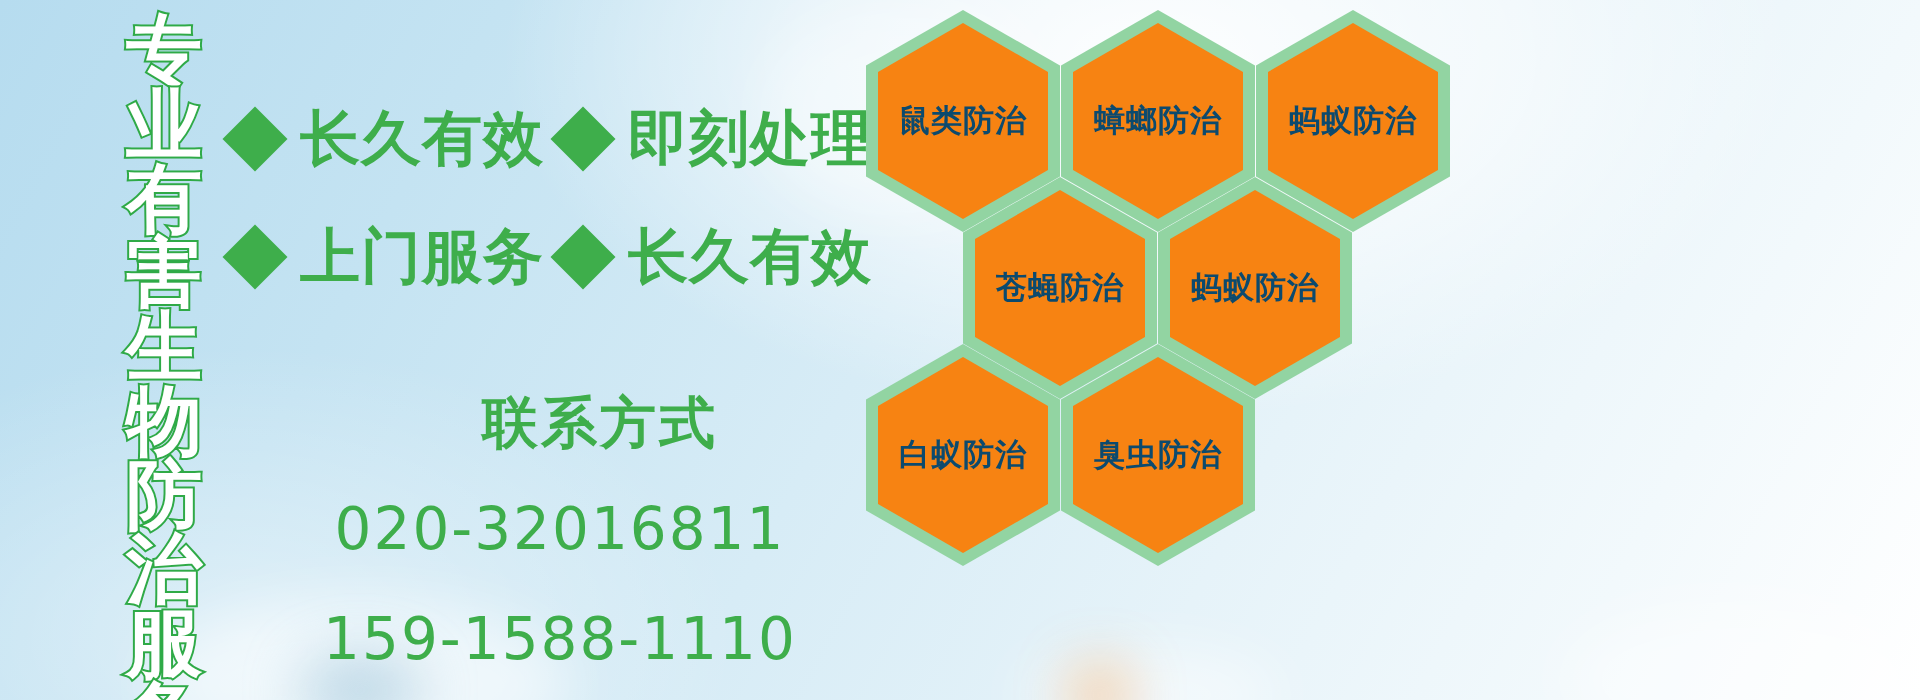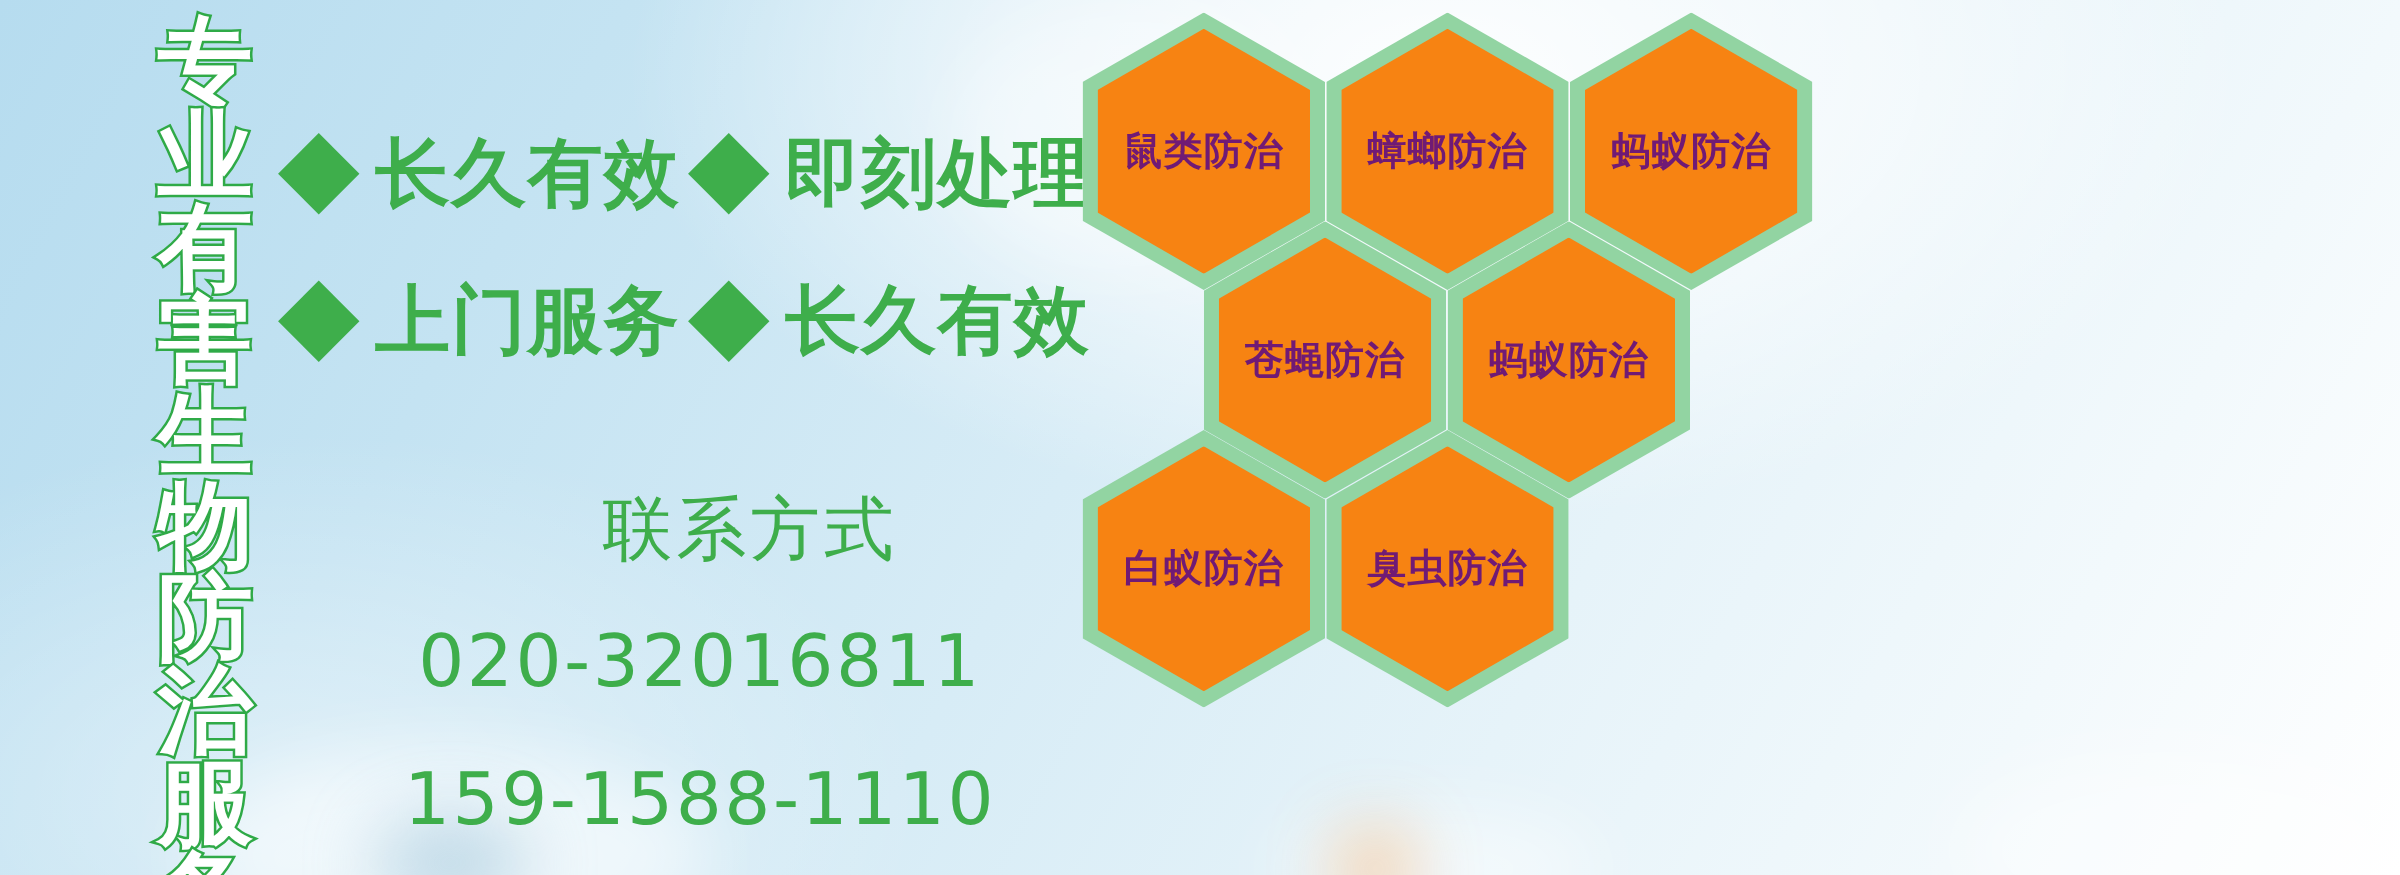--- a/index.html
+++ b/index.html
@@ -99,21 +99,21 @@
   .contact {
     position: absolute;
     left: 300px;
     top: 392px;
     width: 520px;
     text-align: center;
   }
   .contact-title {
     font-size: 56px;
     line-height: 62px;
-    font-weight: 400;
+    font-weight: 700;
     color: #3eae4b;
     letter-spacing: 3px;
     margin-bottom: 10px;
     padding-left: 80px;
   }
   .contact-phone {
     font-size: 58px;
     line-height: 70px;
     font-weight: 400;
     color: #3eae4b;
@@ -147,21 +147,21 @@
     top: 13px;
     width: 170px;
     height: 196px;
     background: #f78312;
     -webkit-clip-path: polygon(50% 0%, 100% 25%, 100% 75%, 50% 100%, 0% 75%, 0% 25%);
     clip-path: polygon(50% 0%, 100% 25%, 100% 75%, 50% 100%, 0% 75%, 0% 25%);
   }
   .hex-label {
     position: relative;
     z-index: 2;
-    color: #701a75;
+    color: #0c4a6e;
     font-size: 31px;
     line-height: 34px;
     font-weight: 700;
     letter-spacing: 1px;
     white-space: nowrap;
     text-align: center;
   }
 </style>
 </head>
 <body>

